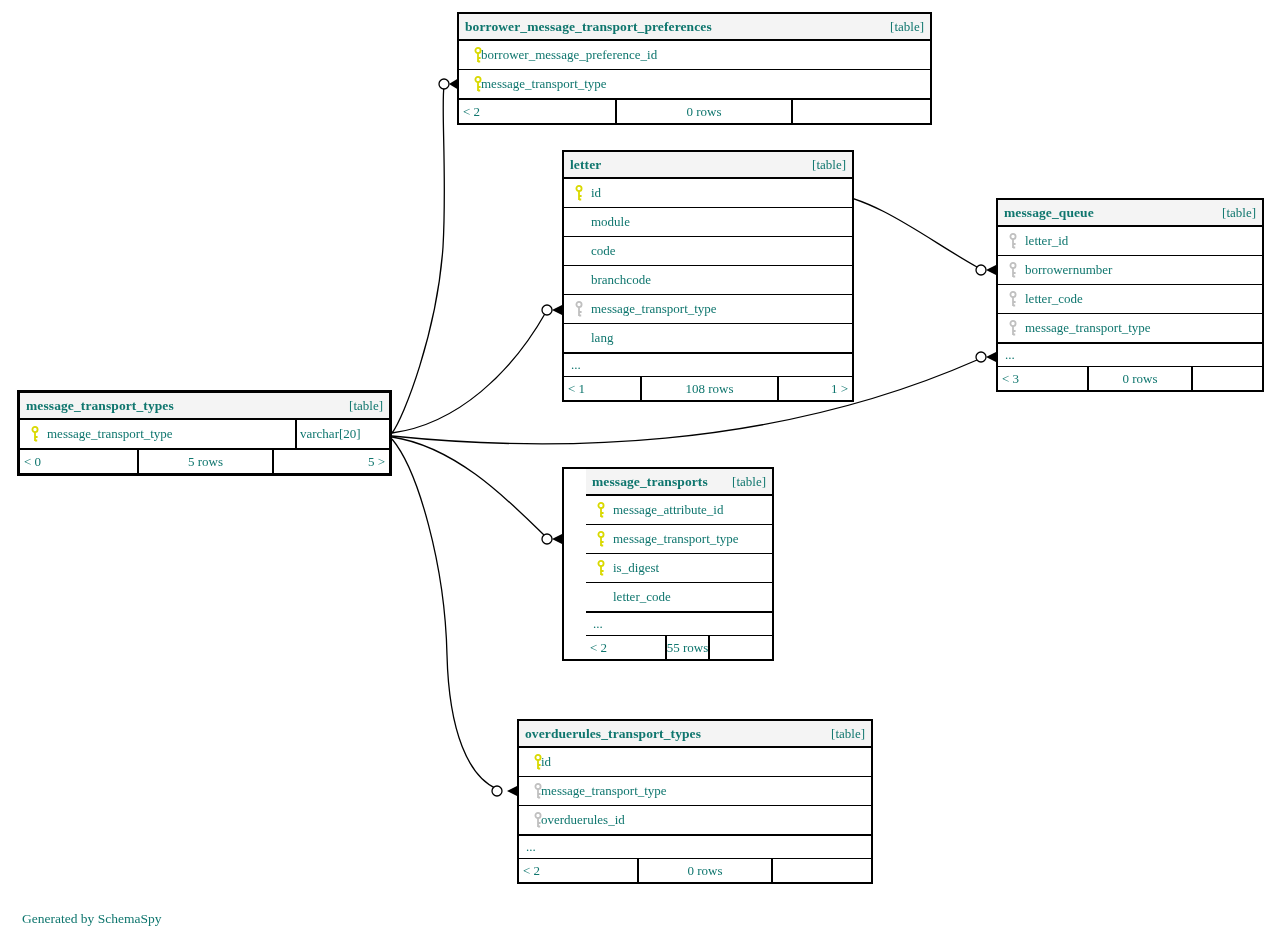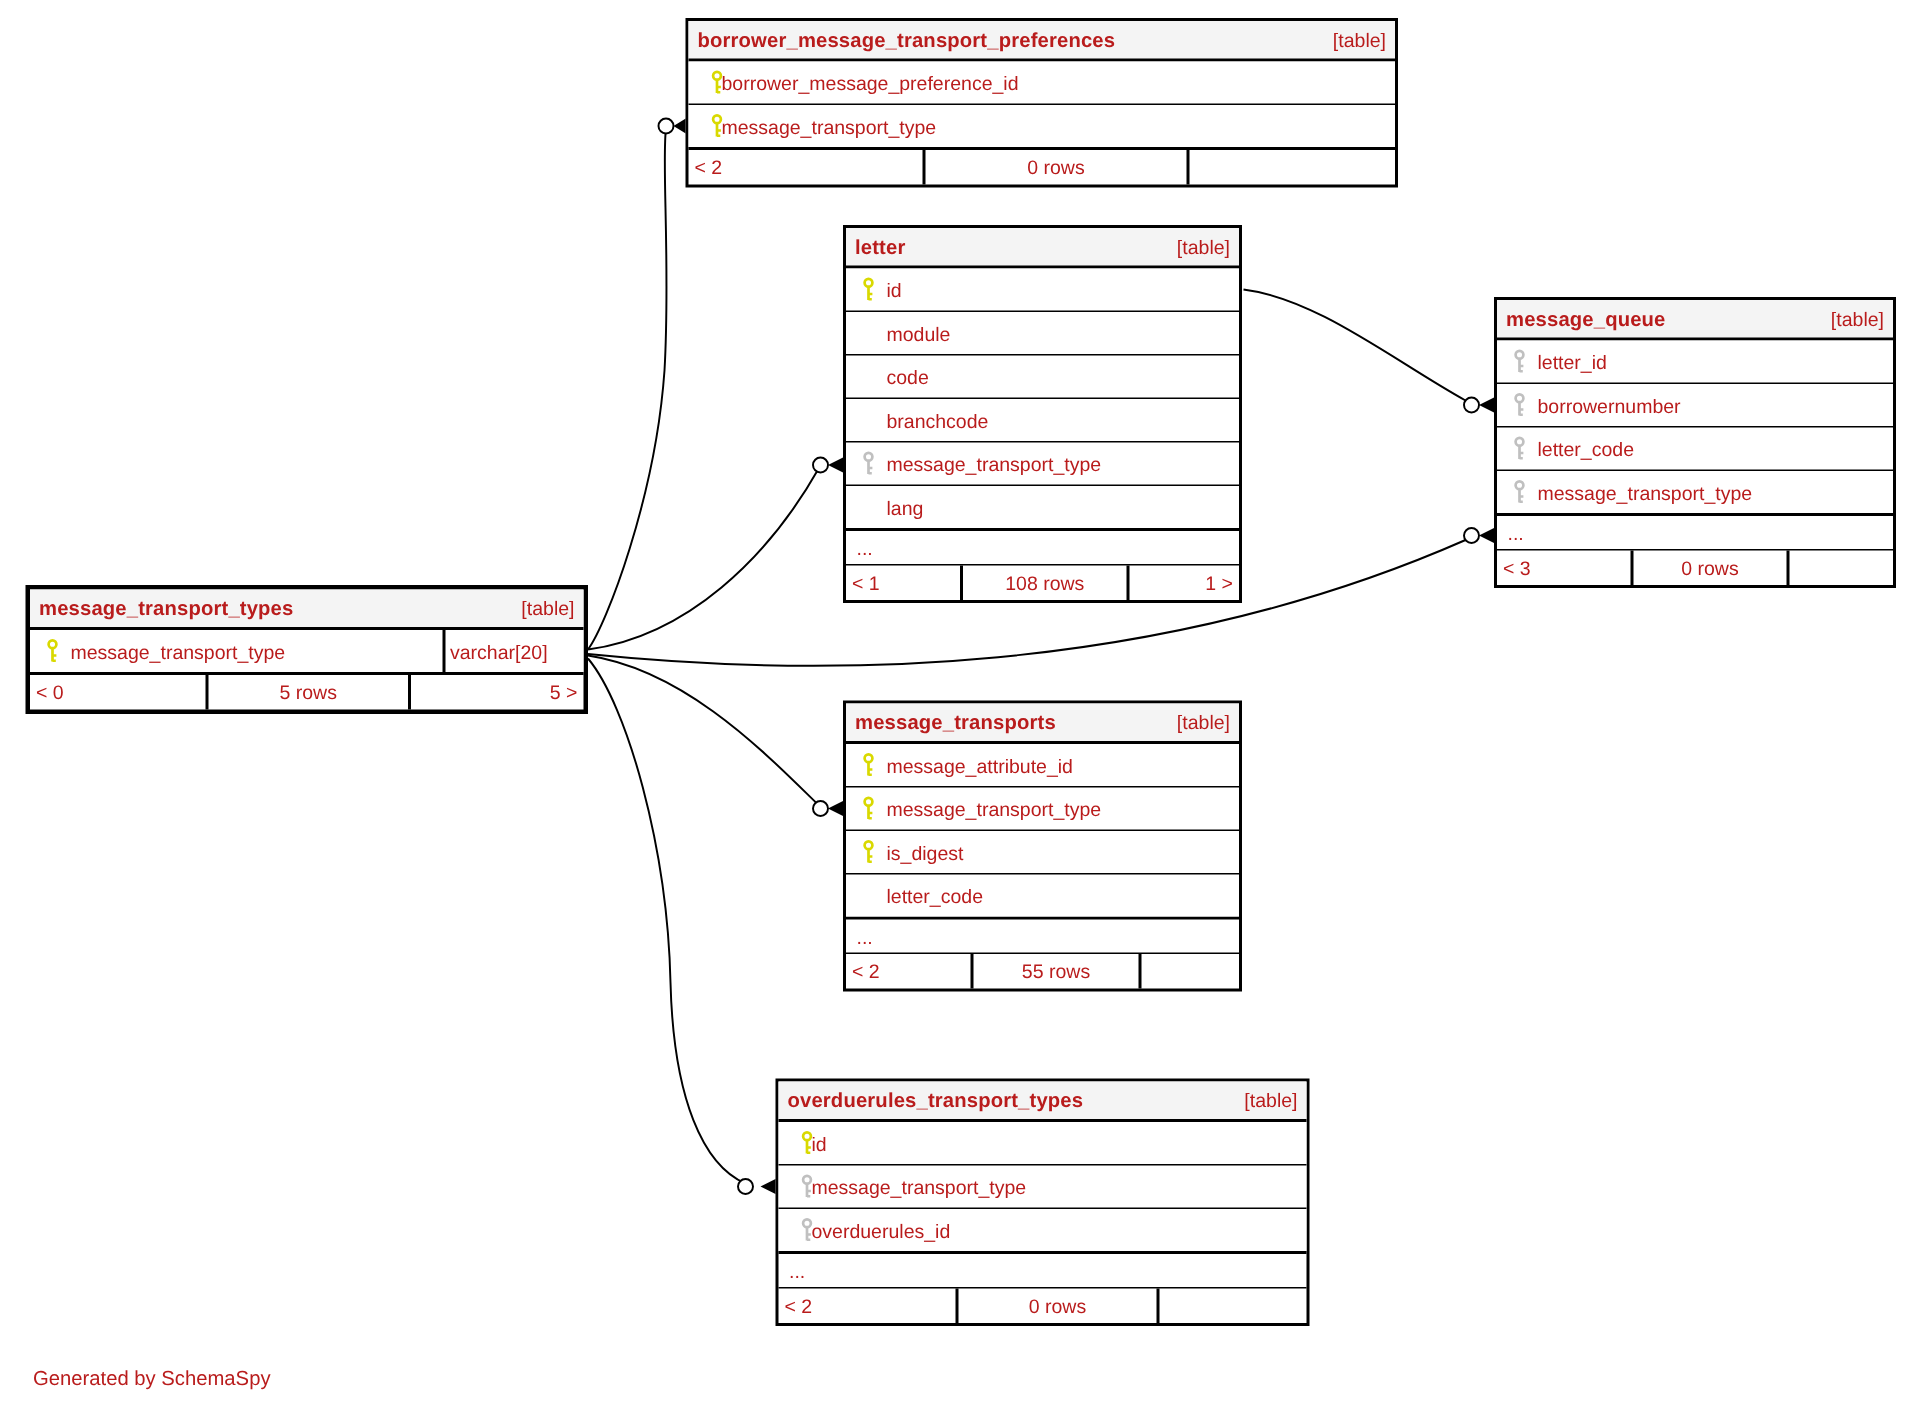--- a/index.html
+++ b/index.html
@@ -1,17 +1,17 @@
 <!DOCTYPE html>
 <html style="--canvas_bg: #ffffff; --border: #000000; --header_bg: #f4f4f4; --pk_key: #d9d900; --fk_key: #c0c0c0;"><head>
 <meta charset="utf-8">
 <style>
   html,body{margin:0;padding:0;background:#fff;}
   .canvas{position:relative;width:1280px;height:940px;background:var(--canvas_bg,#fff);
-          font-family:Liberation Sans, sans-serif;font-size:13px;color:#b91c1c;overflow:hidden;}
+          font-family:Liberation Serif, serif;font-size:13px;color:#0f766e;overflow:hidden;}
   svg.edges{position:absolute;left:0;top:0;width:1280px;height:940px;}
   .eline{fill:none;stroke:var(--border,#000);stroke-width:1.3px;}
   .earrow{fill:var(--border,#000);stroke:none;}
   .edot{fill:#fff;stroke:var(--border,#000);stroke-width:1.3px;}
 
   .tbl{position:absolute;box-sizing:border-box;border:2px solid var(--border,#000);background:#fff;}
   .tbl.main{border-width:3px;}
   .hd{height:25px;background:var(--header_bg,#f4f4f4);border-bottom:2px solid var(--border,#000);
       display:flex;align-items:center;justify-content:space-between;padding:0 6px;}
   .hd .nm{font-weight:bold;font-size:13.5px;letter-spacing:.1px;}
@@ -94,21 +94,21 @@
         </svg>
       <span class="cn">message_transport_type</span>
     </div>
     <div class="ft sep">
       <span class="f l" style="width:156px">&lt; 2</span>
       <span class="f c">0 rows</span>
       <span class="f r" style="width:139px"></span>
     </div>
   </div>
 
-  <div class="tbl" style="left:562px;top:150px;width:266px;">
+  <div class="tbl" style="left:562px;top:150px;width:292px;">
     <div class="hd">
       <span class="nm">letter</span>
       <span class="tg">[table]</span>
     </div>
     <div class="row">
       <svg class="key pk" viewBox="0 0 10 17">
           <circle cx="5" cy="4" r="2.6"></circle>
           <path d="M5 6.5 L5 15.5 M5 11.5 L7.6 11.5 M5 15 L7.2 15"></path>
         </svg>
       <span class="cn">id</span>
@@ -194,21 +194,21 @@
       <span class="cn flex">message_transport_type</span>
       <span class="ct">varchar[20]</span>
     </div>
     <div class="ft sep">
       <span class="f l" style="width:117px">&lt; 0</span>
       <span class="f c">5 rows</span>
       <span class="f r" style="width:117px">5 &gt;</span>
     </div>
   </div>
 
-  <div class="tbl" style="left:562px;top:467px;width:266px;">
+  <div class="tbl" style="left:562px;top:467px;width:212px;padding-left:22px;">
     <div class="hd">
       <span class="nm">message_transports</span>
       <span class="tg">[table]</span>
     </div>
     <div class="row">
       <svg class="key pk" viewBox="0 0 10 17">
           <circle cx="5" cy="4" r="2.6"></circle>
           <path d="M5 6.5 L5 15.5 M5 11.5 L7.6 11.5 M5 15 L7.2 15"></path>
         </svg>
       <span class="cn">message_attribute_id</span>

